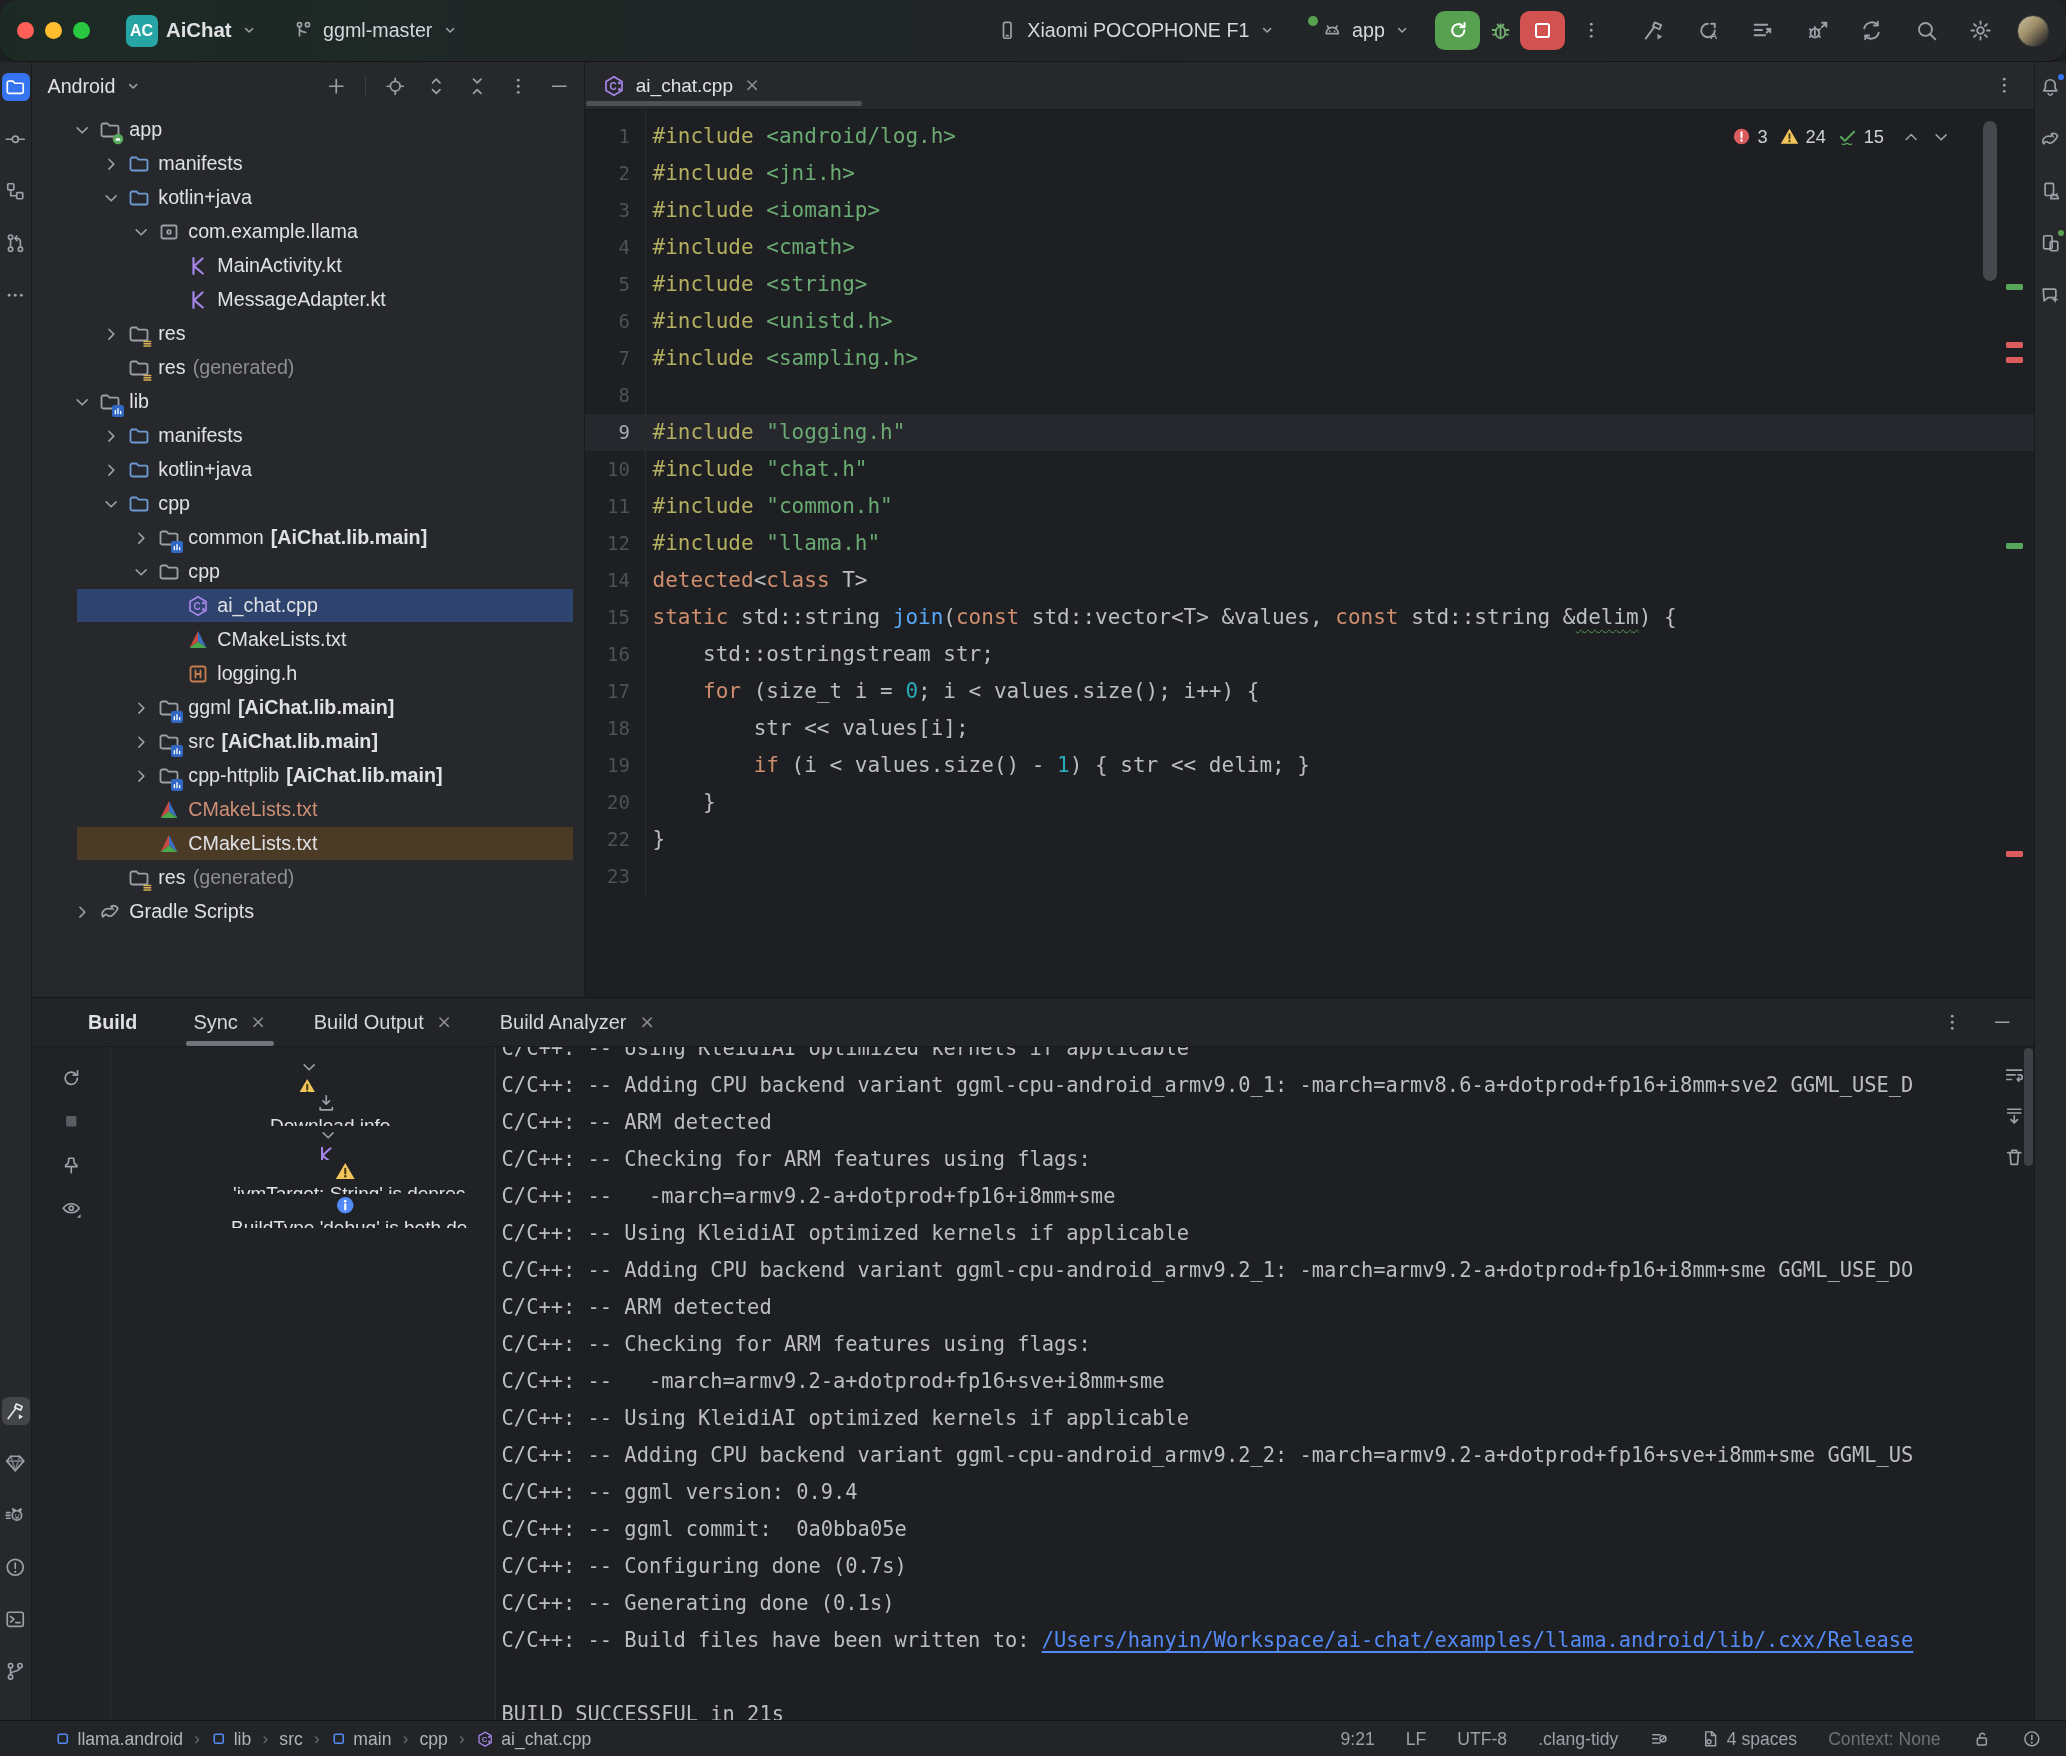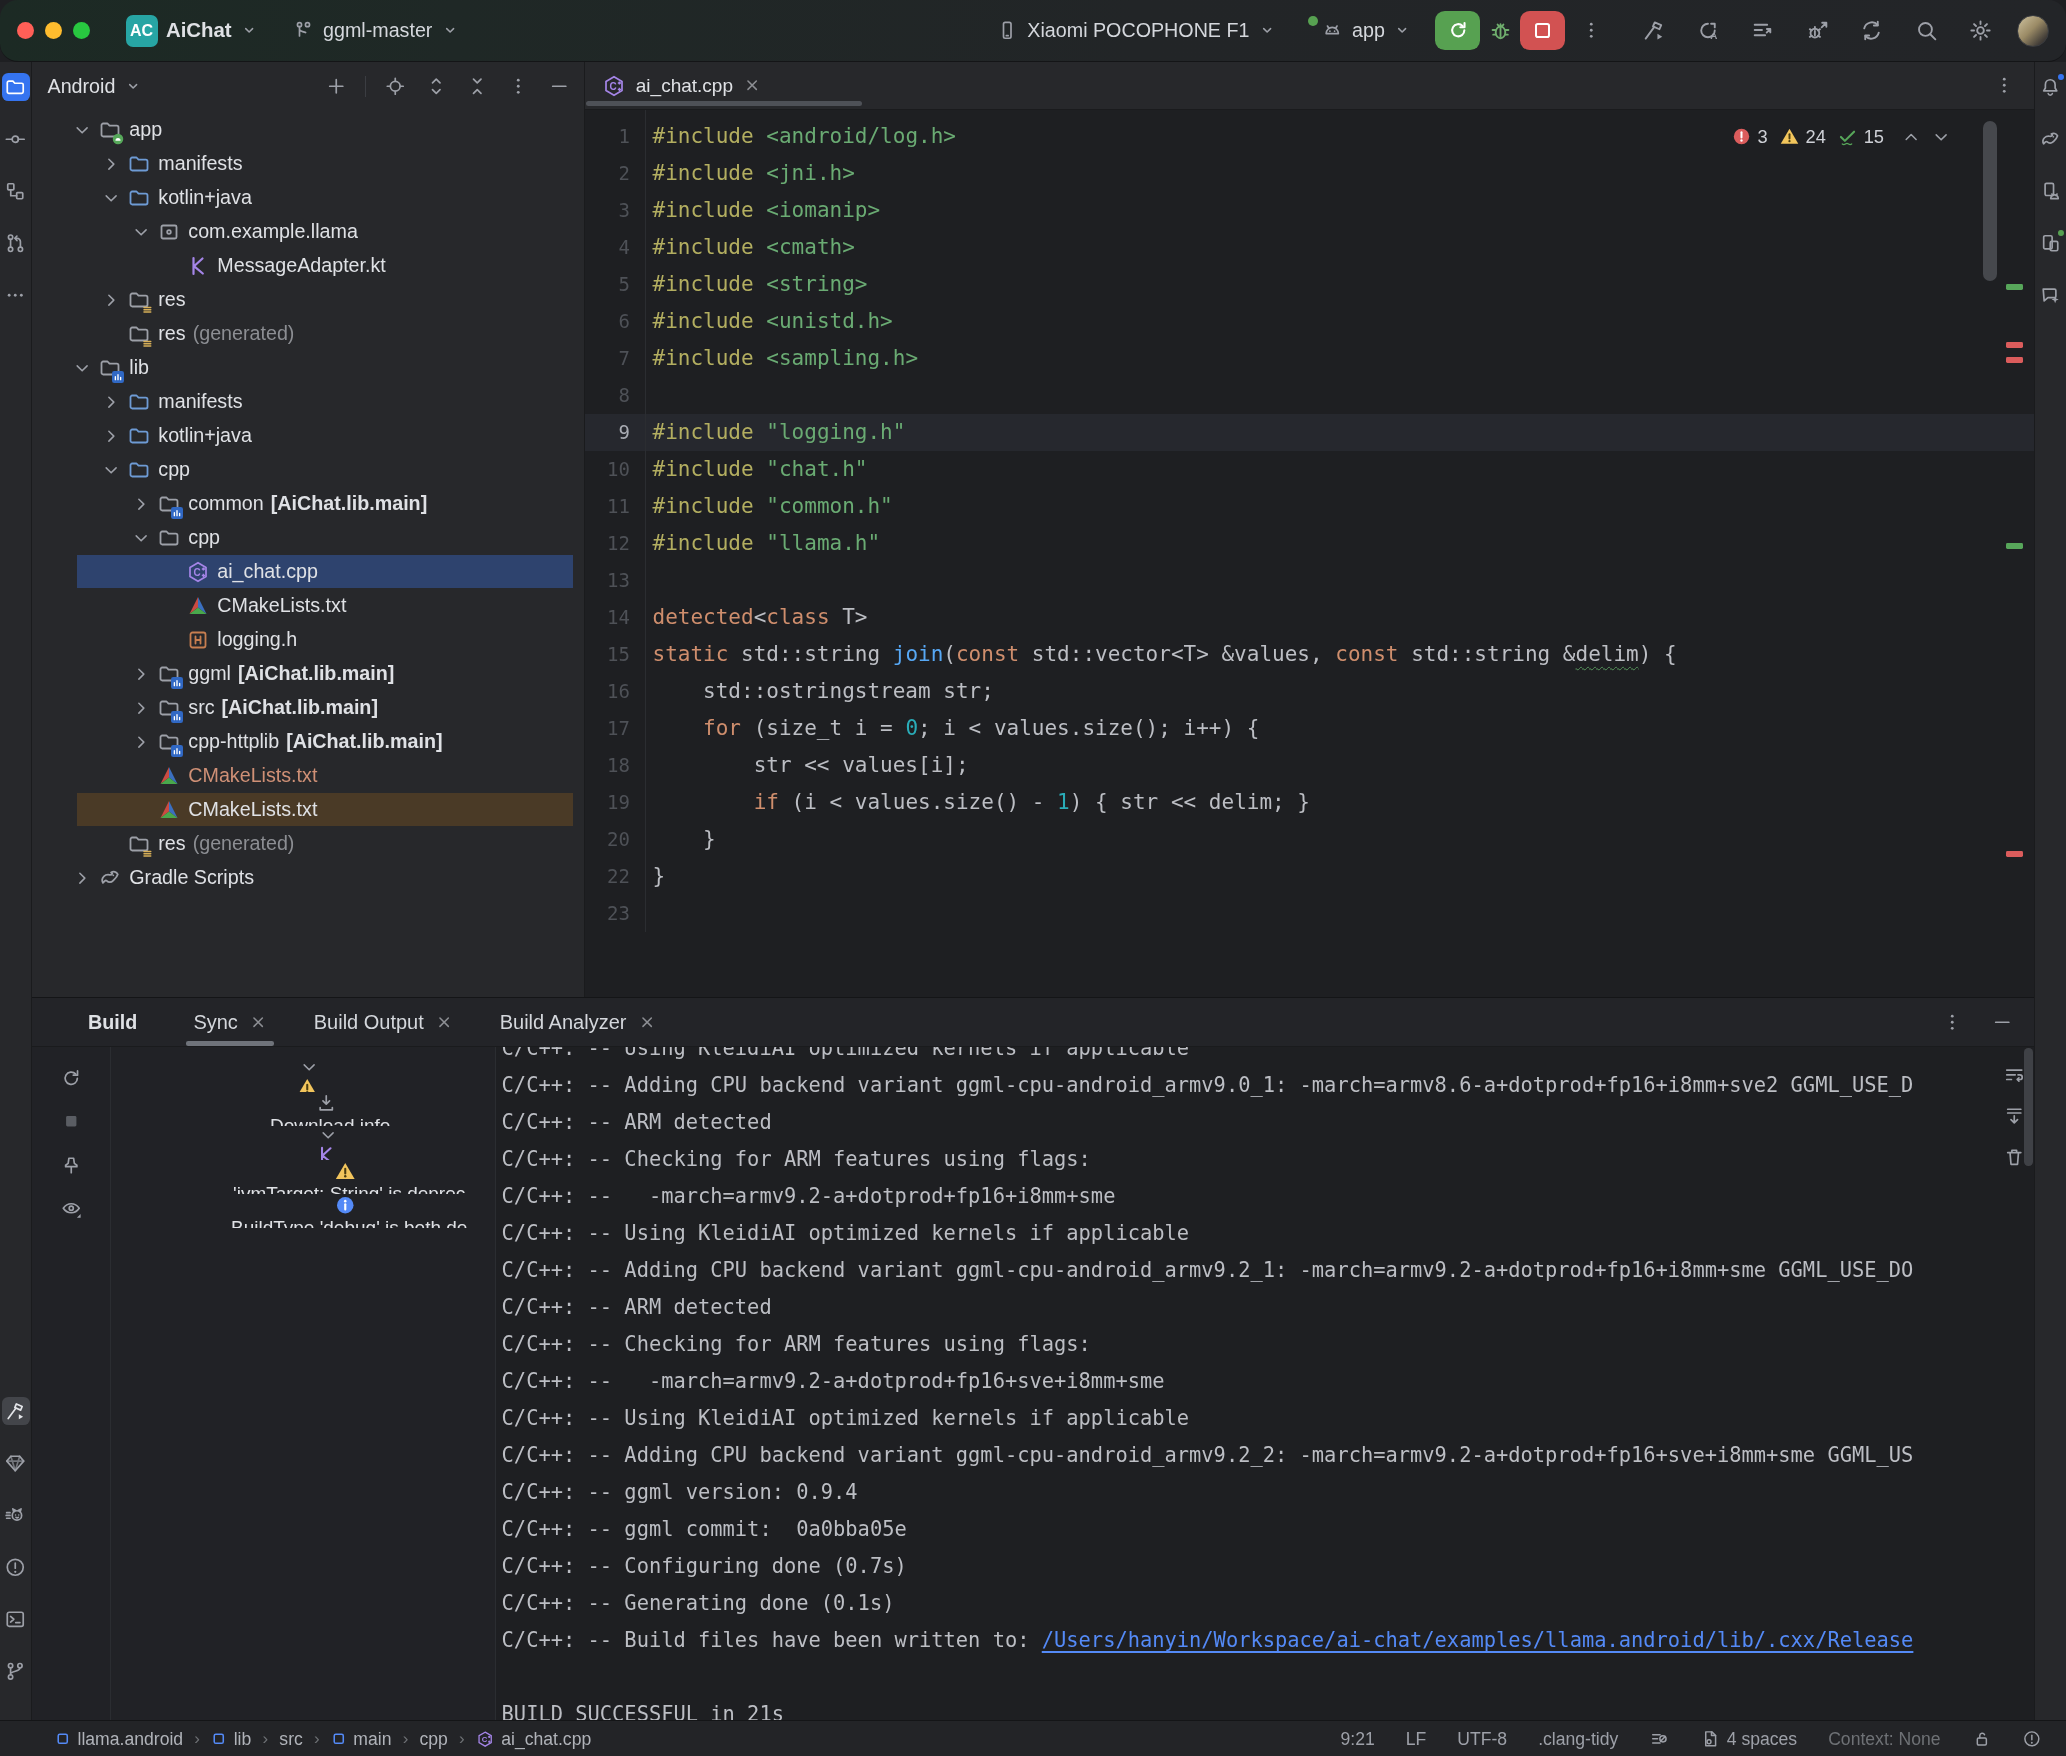--- a/index.html
+++ b/index.html
@@ -501,20 +501,29 @@
                 </span>
                 <span class="tlabel">com.example.llama</span>
               </div>
               <div class="trow" style="padding-left: 129px;">
                 <span class="tchev"></span>
                 <span class="tic ">
                   <svg viewBox="0 0 24 24" fill="none" stroke="#a585e8" stroke-width="2.2" stroke-linecap="round" stroke-linejoin="round">
                     <path d="M7.5 4v16M16.5 4.5L8 12.2l8.8 7.3"></path>
                   </svg>
                 </span>
+                <span class="tlabel">MainActivity.kt</span>
+              </div>
+              <div class="trow" style="padding-left: 129px;">
+                <span class="tchev"></span>
+                <span class="tic ">
+                  <svg viewBox="0 0 24 24" fill="none" stroke="#a585e8" stroke-width="2.2" stroke-linecap="round" stroke-linejoin="round">
+                    <path d="M7.5 4v16M16.5 4.5L8 12.2l8.8 7.3"></path>
+                  </svg>
+                </span>
                 <span class="tlabel">MessageAdapter.kt</span>
               </div>
               <div class="trow" style="padding-left: 70px;">
                 <span class="tchev">
                   <svg viewBox="0 0 24 24" fill="none" stroke="currentColor" stroke-width="2" stroke-linecap="round" stroke-linejoin="round">
                     <path d="M9 5.5l6.5 6.5L9 18.5"></path>
                   </svg>
                 </span>
                 <span class="tic ficon-gray">
                   <svg viewBox="0 0 24 24" fill="none" stroke="currentColor" stroke-width="1.8" stroke-linecap="round" stroke-linejoin="round">
@@ -815,21 +824,20 @@
                 <div class="cl"><span class="ln">3</span><span class="ctext"><span class="dir">#include</span><span class="pl"> </span><span class="str">&lt;iomanip&gt;</span></span></div>
                 <div class="cl"><span class="ln">4</span><span class="ctext"><span class="dir">#include</span><span class="pl"> </span><span class="str">&lt;cmath&gt;</span></span></div>
                 <div class="cl"><span class="ln">5</span><span class="ctext"><span class="dir">#include</span><span class="pl"> </span><span class="str">&lt;string&gt;</span></span></div>
                 <div class="cl"><span class="ln">6</span><span class="ctext"><span class="dir">#include</span><span class="pl"> </span><span class="str">&lt;unistd.h&gt;</span></span></div>
                 <div class="cl"><span class="ln">7</span><span class="ctext"><span class="dir">#include</span><span class="pl"> </span><span class="str">&lt;sampling.h&gt;</span></span></div>
                 <div class="cl"><span class="ln">8</span><span class="ctext"></span></div>
                 <div class="cl current"><span class="ln">9</span><span class="ctext"><span class="dir">#include</span><span class="pl"> </span><span class="str">"logging.h"</span></span></div>
                 <div class="cl"><span class="ln">10</span><span class="ctext"><span class="dir">#include</span><span class="pl"> </span><span class="str">"chat.h"</span></span></div>
                 <div class="cl"><span class="ln">11</span><span class="ctext"><span class="dir">#include</span><span class="pl"> </span><span class="str">"common.h"</span></span></div>
                 <div class="cl"><span class="ln">12</span><span class="ctext"><span class="dir">#include</span><span class="pl"> </span><span class="str">"llama.h"</span></span></div>
-                <div class="cl"><span class="ln">13</span><span class="ctext"></span></div>
                 <div class="cl"><span class="ln">14</span><span class="ctext"><span class="kw">detected</span><span class="pl">&lt;</span><span class="kw">class</span><span class="pl"> T&gt;</span></span></div>
                 <div class="cl"><span class="ln">15</span><span class="ctext"><span class="kw">static</span><span class="pl"> std::string </span><span class="fn">join</span><span class="pl">(</span><span class="kw">const</span><span class="pl"> std::vector&lt;T&gt; &amp;values, </span><span class="kw">const</span><span class="pl"> std::string &amp;</span><span class="sq">delim</span><span class="pl">) {</span></span></div>
                 <div class="cl"><span class="ln">16</span><span class="ctext"><span class="pl">    std::ostringstream str;</span></span></div>
                 <div class="cl"><span class="ln">17</span><span class="ctext"><span class="pl">    </span><span class="kw">for</span><span class="pl"> (size_t i = </span><span class="num">0</span><span class="pl">; i &lt; values.size(); i++) {</span></span></div>
                 <div class="cl"><span class="ln">18</span><span class="ctext"><span class="pl">        str &lt;&lt; values[i];</span></span></div>
                 <div class="cl"><span class="ln">19</span><span class="ctext"><span class="pl">        </span><span class="kw">if</span><span class="pl"> (i &lt; values.size() - </span><span class="num">1</span><span class="pl">) { str &lt;&lt; delim; }</span></span></div>
                 <div class="cl"><span class="ln">20</span><span class="ctext"><span class="pl">    }</span></span></div>
                 <div class="cl"><span class="ln">22</span><span class="ctext"><span class="pl">}</span></span></div>
                 <div class="cl"><span class="ln">23</span><span class="ctext"></span></div>
               </div>

